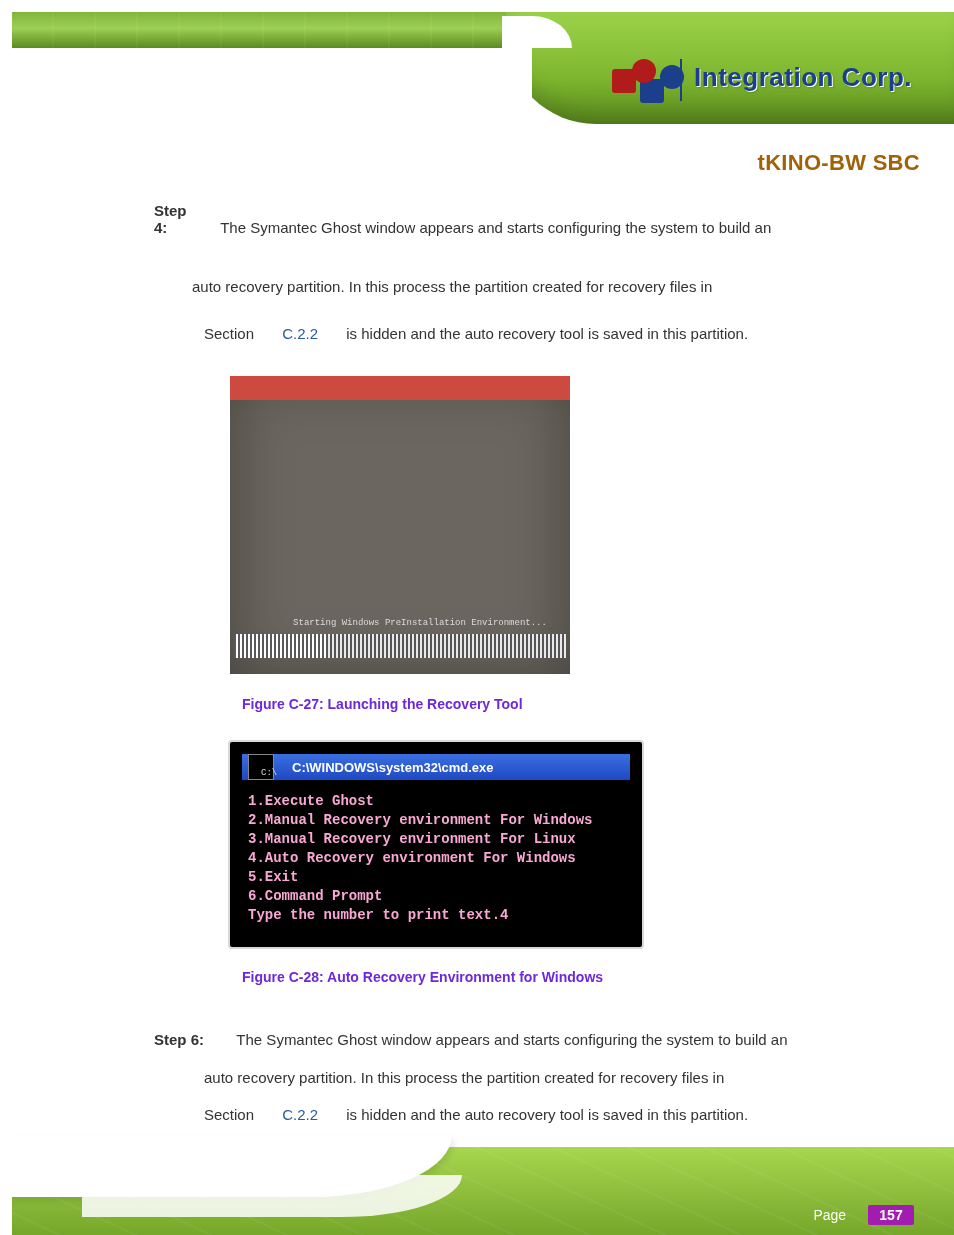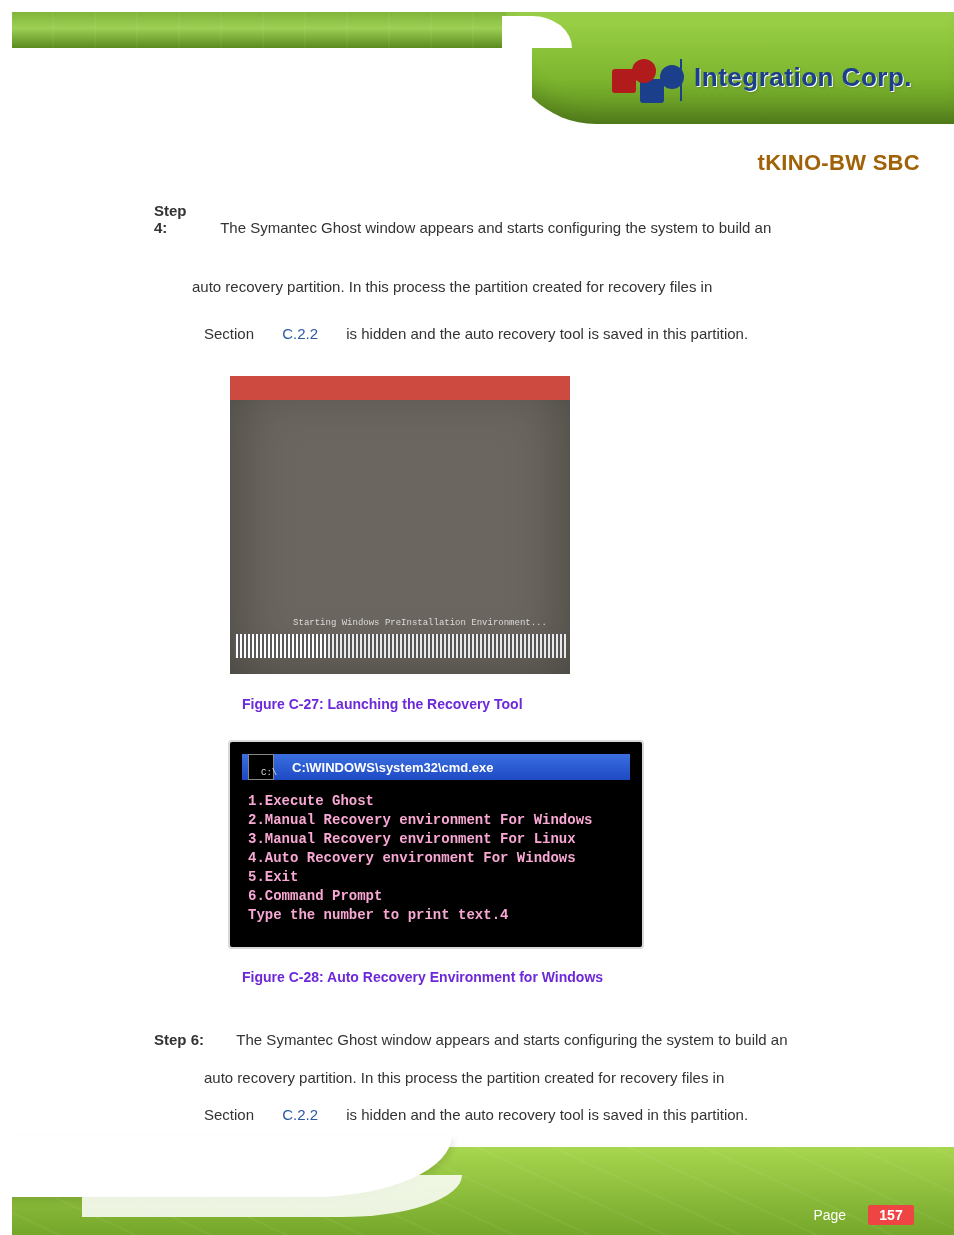--- a/index.html
+++ b/index.html
@@ -71,21 +71,21 @@
   .ftr { position:absolute; left:0; right:0; bottom:0; height:100px; }
   .ftr-base { position:absolute; inset:0; background: linear-gradient(#a7d64f,#6ea025); }
   .ftr-base:after { content:""; position:absolute; inset:0;
     background: repeating-linear-gradient(25deg, rgba(255,255,255,.0) 0 30px, rgba(255,255,255,.12) 30px 32px);
     opacity:.4; }
   .ftr-curve { position:absolute; left:-20px; top:-12px; width:460px; height:62px; background:#fff;
     border-bottom-right-radius: 140px 62px; box-shadow: 2px 4px 6px rgba(0,0,0,.1); }
   .ftr-curve2 { position:absolute; left:70px; top:28px; width:380px; height:42px; background:rgba(255,255,255,.85);
     border-bottom-right-radius: 120px 42px; }
   .pgno { position:absolute; right:40px; bottom:10px; font: 14px Arial; color:#fff; }
-  .pgno .num { display:inline-block; min-width:46px; padding:2px 10px; background:#ef4444; color:#fff;
+  .pgno .num { display:inline-block; min-width:46px; padding:2px 10px; background:#a21caf; color:#fff;
     border-radius:2px; font-weight:700; text-align:center; margin-left:6px; }
 </style>
 </head>
 <body>
 
 <div class="hdr">
   <div class="hdr-strip"></div>
   <div class="hdr-curve"></div>
   <div class="hdr-curve-left"></div>
   <div class="hdr-white"></div>

